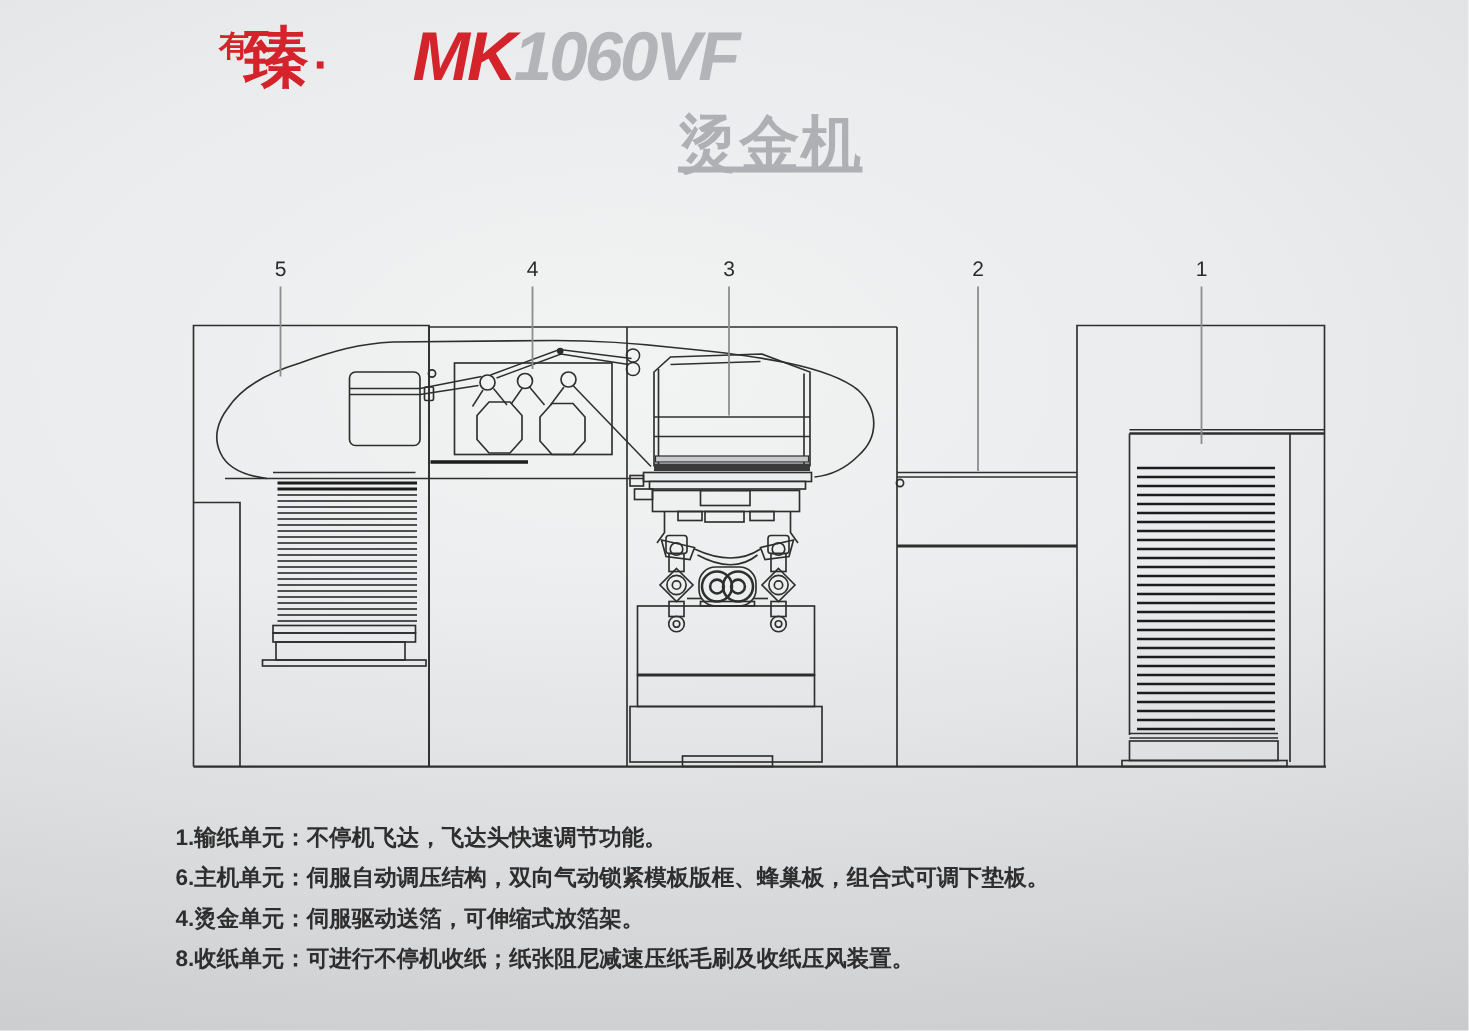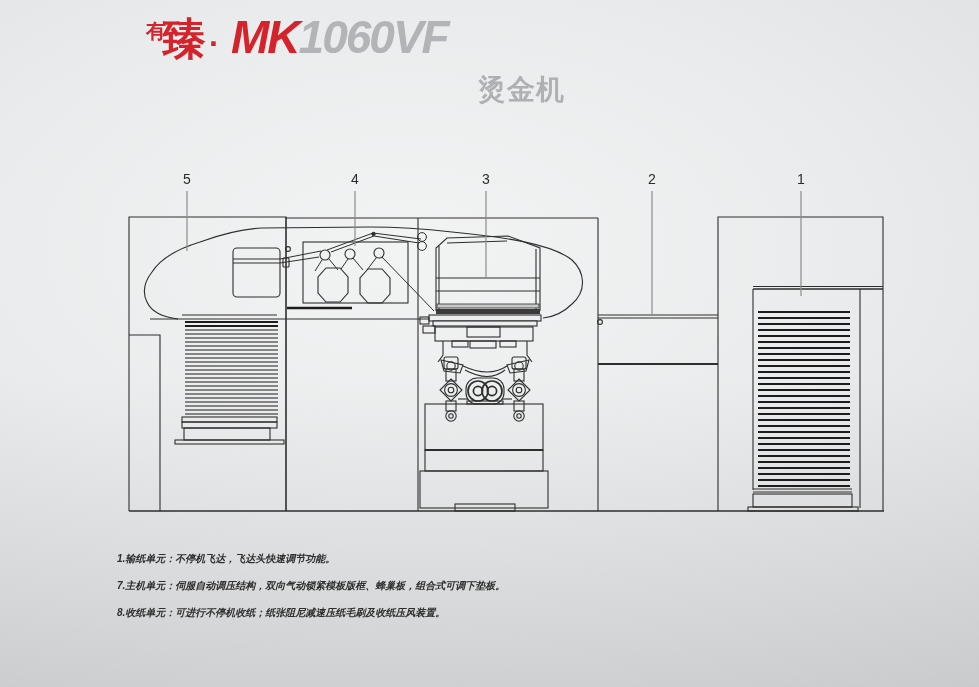--- a/index.html
+++ b/index.html
@@ -9,30 +9,30 @@
     background:
       linear-gradient(to bottom, rgba(255,255,255,0) 55%, rgba(60,62,64,0.10) 100%),
       radial-gradient(120% 95% at 42% 36%, #f2f3f3 0%, #eaebec 38%, #e2e3e5 62%, #d3d4d6 100%);
   }
   
   .t-abs{position:absolute;line-height:1;white-space:nowrap;}
   .brand-small{left:146px;top:21px;font-size:20px;font-weight:700;color:#d5232b;}
   .brand-large{left:162px;top:17px;font-size:44px;font-weight:700;color:#d5232b;}
   .brand-dot{left:209px;top:27px;font-size:32px;font-weight:700;color:#d5232b;}
   .model{left:231px;top:14px;font-size:46px;font-weight:700;font-style:italic;letter-spacing:-2px;}
-  .model .red{color:#d5232b;}
+  .model .red{color:#d5232b;margin-left:44px;}
   .model .gray{color:#b2b4b7;}
-  .product-type{left:478px;top:76px;font-size:28px;font-weight:700;color:#aeb0b3;letter-spacing:1px;}
+  .product-type{left:452px;top:76px;font-size:40px;font-weight:700;color:#aeb0b3;letter-spacing:1px;text-decoration:underline;}
   
   svg{position:absolute;left:0;top:0;}
   .callout{position:absolute;top:172px;transform:translateX(-50%);
     font-size:14px;color:#2b2b2b;line-height:1;}
   
   .features{position:absolute;left:117px;top:545px;}
-  .feature-row{font-size:10px;font-weight:700;color:#2e2e2e;line-height:27px;white-space:nowrap;font-style:italic;}
+  .feature-row{font-size:15px;font-weight:700;color:#2e2e2e;line-height:27px;white-space:nowrap;}
 </style>
 </head>
 <body>
 
 <div class="stage">
 
   <div class="t-abs brand-small">有</div>
   <div class="t-abs brand-large">臻</div>
   <div class="t-abs brand-dot">·</div>
   <div class="t-abs model"><span class="red">MK</span><span class="gray">1060VF</span></div>
@@ -255,16 +255,17 @@
   </svg>
 
   <span class="callout" style="left:187px">5</span>
   <span class="callout" style="left:355px">4</span>
   <span class="callout" style="left:486px">3</span>
   <span class="callout" style="left:652px">2</span>
   <span class="callout" style="left:801px">1</span>
 
   <div class="features">
     <div class="feature-row">1.输纸单元：不停机飞达，飞达头快速调节功能。</div>
-    <div class="feature-row">7.主机单元：伺服自动调压结构，双向气动锁紧模板版框、蜂巢板，组合式可调下垫板。</div>
+    <div class="feature-row">6.主机单元：伺服自动调压结构，双向气动锁紧模板版框、蜂巢板，组合式可调下垫板。</div>
+    <div class="feature-row">4.烫金单元：伺服驱动送箔，可伸缩式放箔架。</div>
     <div class="feature-row">8.收纸单元：可进行不停机收纸；纸张阻尼减速压纸毛刷及收纸压风装置。</div>
   </div>
 </div>
 
 </body></html>

